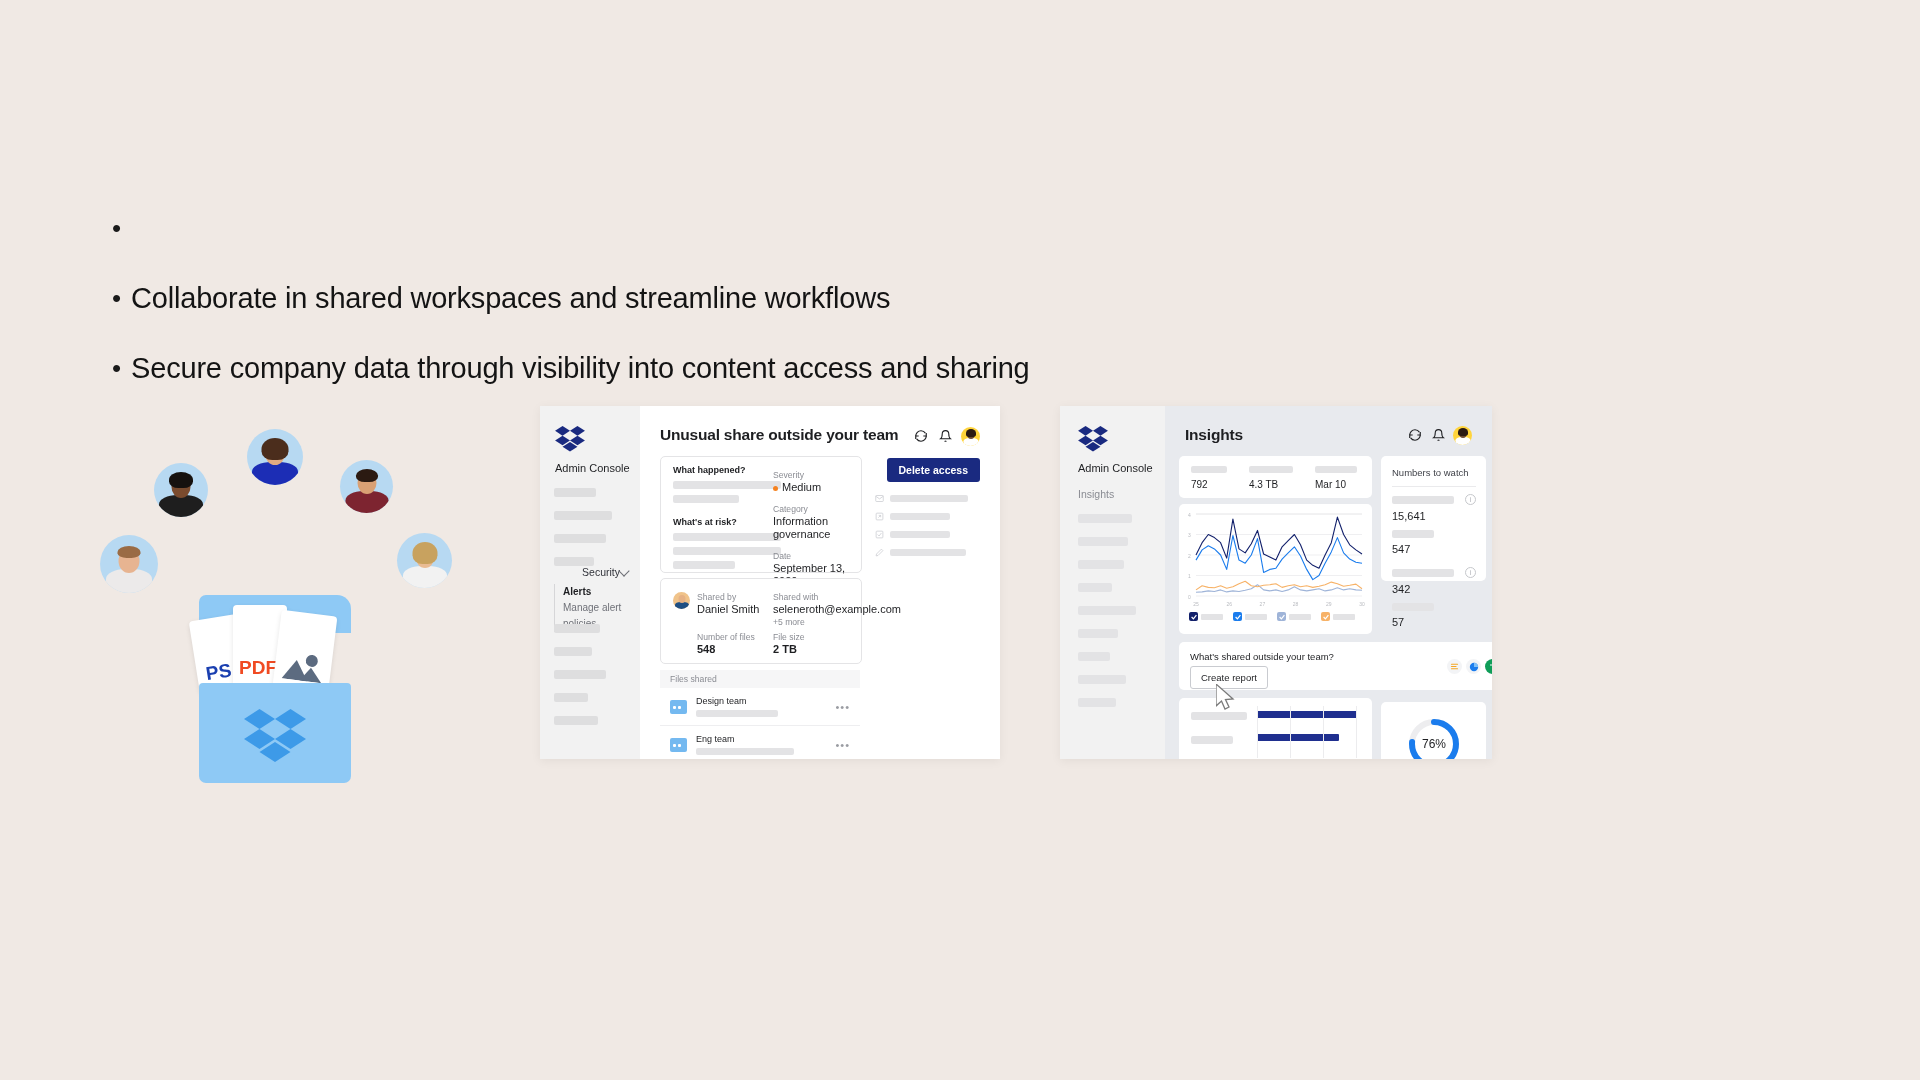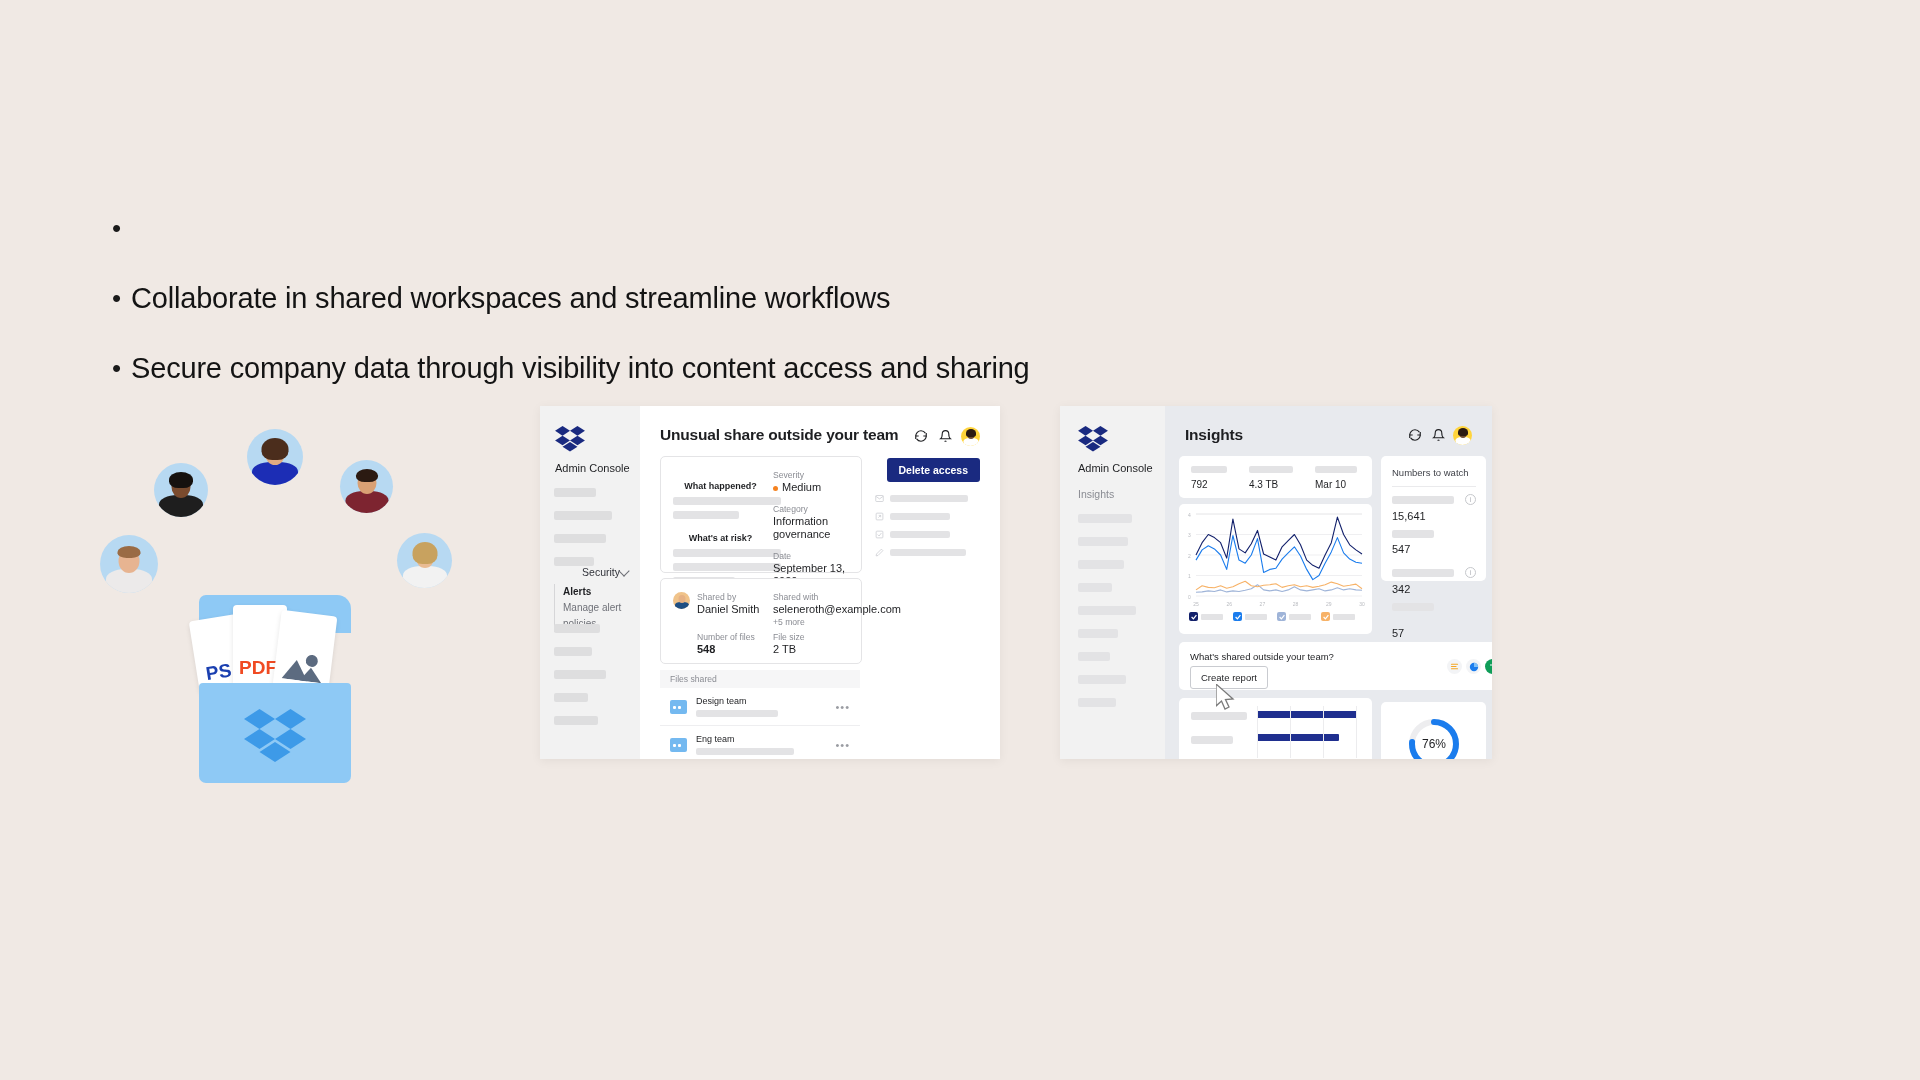--- a/index.html
+++ b/index.html
@@ -240,21 +240,21 @@
         </div>
         <div style="display:flex;align-items:center;">
           <svg width="9" height="9" viewBox="0 0 24 24" fill="none" stroke="#c9cbd0" stroke-width="2">
             <path d="M17 3l4 4L8 20l-5 1 1-5z"></path>
             </svg>
           <span class="ph" style="width:76px;height:7px;margin-left:6px;"></span>
         </div>
       </div>
 
       <div class="card" style="position:absolute;left:20px;top:50px;width:200px;height:115px;">
-        <div style="position:absolute;left:12px;top:24px;width:95px;text-align:center;">
+        <div style="position:absolute;left:12px;top:8px;width:95px;">
           <div class="qh">What happened?</div>
           <div class="ph" style="width:108px;height:8px;margin-top:6px;"></div>
           <div class="ph" style="width:66px;height:8px;margin-top:6px;"></div>
           <div class="qh" style="margin-top:14px;">What's at risk?</div>
           <div class="ph" style="width:108px;height:8px;margin-top:6px;"></div>
           <div class="ph" style="width:108px;height:8px;margin-top:6px;"></div>
           <div class="ph" style="width:62px;height:8px;margin-top:6px;"></div>
         </div>
         <div style="position:absolute;left:112px;top:12px;">
           <div class="lbl">Severity</div>
@@ -281,21 +281,21 @@
           <div class="lbl">Shared with</div>
           <div class="val">seleneroth@example.com</div>
           <div class="lbl">+5 more</div>
         </div>
         <div style="position:absolute;left:36px;top:52px;">
           <div class="lbl">Number of files</div>
           <div class="val" style="font-weight:bold;">548</div>
         </div>
         <div style="position:absolute;left:112px;top:52px;">
           <div class="lbl">File size</div>
-          <div class="val" style="font-weight:normal;">2 TB</div>
+          <div class="val" style="font-weight:bold;">2 TB</div>
         </div>
       </div>
 
       <div style="position:absolute;left:20px;top:264px;width:200px;">
         <div class="files-head">Files shared</div>
         <div class="file-row">
           <div class="folder-ico"></div>
           <div style="flex:1;margin-left:9px;">
             <div class="file-name">Design team</div>
             <div class="ph" style="width:82px;height:7px;margin-top:4px;"></div>
@@ -444,21 +444,21 @@
           </div>
           <div class="ntw-num" style="margin-top:5px;">15,641</div>
           <span class="ph" style="width:42px;height:8px;margin-top:8px;"></span>
           <div class="ntw-num" style="margin-top:5px;">547</div>
           <div style="display:flex;justify-content:space-between;align-items:center;margin-top:12px;">
             <span class="ph" style="width:62px;height:8px;"></span>
             <span class="info-i">i</span>
           </div>
           <div class="ntw-num" style="margin-top:5px;">342</div>
           <span class="ph" style="width:42px;height:8px;margin-top:8px;"></span>
-          <div class="ntw-num" style="margin-top:16px;">57</div>
+          <div class="ntw-num" style="margin-top:5px;">57</div>
         </div>
       </div>
 
       <div class="wcard" style="position:absolute;left:14px;top:236px;width:370px;height:48px;">
         <div class="q-text" style="position:absolute;left:11px;top:9px;">What's shared outside your team?</div>
         <button class="btn-ghost" style="position:absolute;left:11px;top:24px;">Create report</button>
         <div style="position:absolute;right:11px;top:17px;display:flex;gap:4px;">
           <div class="app-ico">
             <svg width="9" height="9" viewBox="0 0 12 12" stroke="#f5a623" stroke-width="1.6" stroke-linecap="round">
               <line x1="2" y1="3" x2="10" y2="3"></line>

